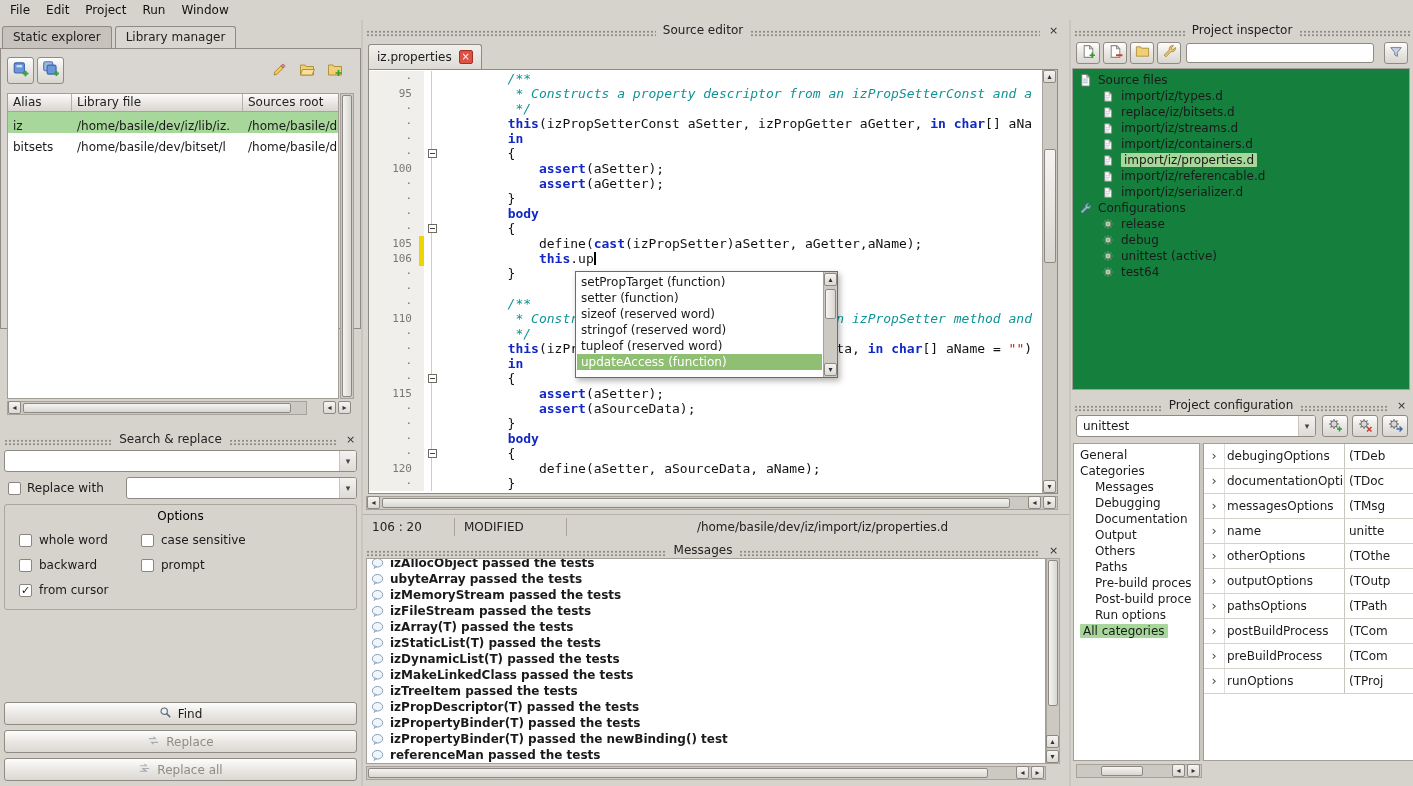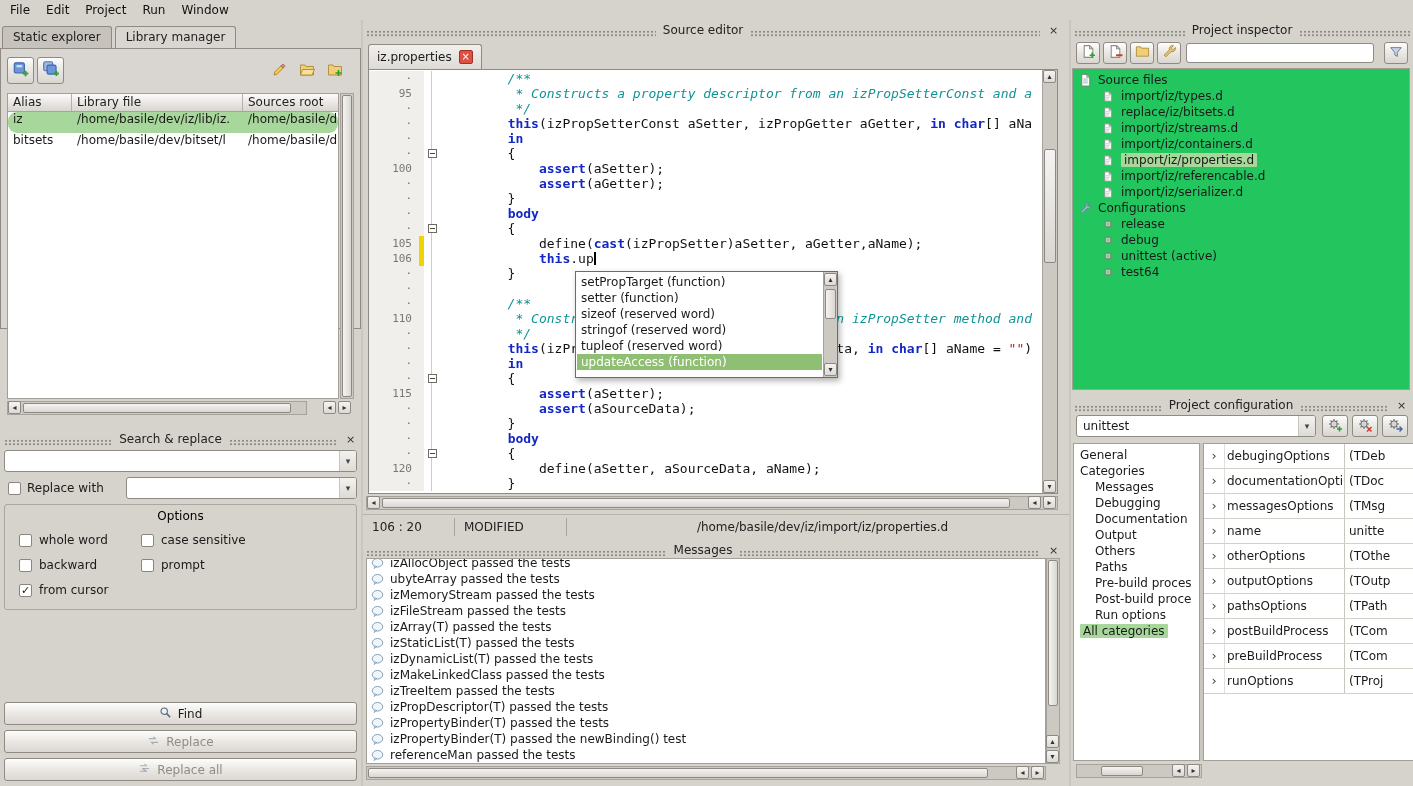--- a/index.html
+++ b/index.html
@@ -72,21 +72,21 @@
   #lm-b3 { left:266px; top:10px; }
   #lm-b4 { left:294px; top:10px; }
   #lm-b5 { left:322px; top:10px; }
   #lm-table { position:absolute; left:6px; top:44px; width:332px; height:306px;
     background:#fff; border:1px solid #a39e97; overflow:hidden; }
   #lm-head { display:flex; height:18px;
     background:linear-gradient(#fbfbfa,#e7e4e0 60%,#d9d6d1); border-bottom:1px solid #a8a39c; }
   .hc { font-size:12px; color:#222; padding:1px 0 0 5px; border-right:1px solid #b5b1aa;
     white-space:nowrap; overflow:hidden; }
   .c1 { width:64px; flex:none; } .c2 { width:171px; flex:none; } .c3 { flex:1; border-right:none; }
-  .lm-row { display:flex; height:21px; align-items:flex-start; background:#fff;border-radius:9px; }
+  .lm-row { display:flex; height:21px; align-items:flex-end; background:#fff; }
   .lm-row.sel { background:#a7d79a; }
   .lm-cell { font-size:12px; padding-left:5px; white-space:nowrap; overflow:hidden; }
   #lm-vs { left:339px; top:44px; width:14px; height:306px; }
   #lm-vs .th { top:1px; height:302px; }
   #lm-hs { left:6px; top:352px; width:300px; height:14px; }
   #lm-hs .th { left:15px; width:268px; }
   #lm-ha-l { left:7px; top:352px; }
   #lm-ha-r1 { left:322px; top:352px; }
   #lm-ha-r2 { left:337px; top:352px; }
 
@@ -163,41 +163,41 @@
     height:18px; line-height:18px; white-space:nowrap; overflow:hidden; }
   #st1 { width:92px; } #st2 { width:112px; }
   #st3 { flex:1; border-right:none; text-align:center; }
 
   
   #t-msg { left:366px; top:541px; width:694px; }
   #msg-list { position:absolute; left:366px; top:558px; width:680px; height:206px;
     background:#fff; border:1px solid #a39e97; overflow:hidden; }
   #msg-inner { margin-top:-4px; }
   .msg { display:flex; align-items:center; gap:5px; height:16px; padding-left:4px;
-    font-size:12px; white-space:nowrap; }
+    font-size:12px; white-space:nowrap;font-weight:bold; }
   .micon { width:14px; height:13px; flex:none; display:flex; align-items:center; }
   #msg-vs { left:1046px; top:558px; width:14px; height:206px; }
   #msg-vs .th { top:1px; height:146px; }
   #msg-va1 { left:1046px; top:735px; } #msg-va2 { left:1046px; top:750px; }
   #msg-hs { left:366px; top:766px; width:680px; height:14px; }
   #msg-hs .th { left:1px; width:620px; }
   #msg-ha1 { left:1016px; top:766px; } #msg-ha2 { left:1031px; top:766px; }
 
   
   #t-insp { left:1074px; top:21px; width:336px; }
   #pi-b1 { left:1076px; top:42px; width:24px; height:22px; }
   #pi-b2 { left:1103px; top:42px; width:24px; height:22px; }
   #pi-b3 { left:1130px; top:42px; width:24px; height:22px; }
   #pi-b4 { left:1157px; top:42px; width:24px; height:22px; }
   #pi-input { position:absolute; left:1186px; top:43px; width:188px; height:20px;
     background:#fff; border:1px solid #8f8a83; border-radius:3px; padding:0 5px;
     font:12px "DejaVu Sans",sans-serif; outline:none; }
   #pi-bf { left:1384px; top:42px; width:24px; height:22px; }
   #insp-body { position:absolute; left:1072px; top:68px; width:338px; height:322px;
-    background:#22c55e; border:1px solid #a39e97; overflow:hidden; }
+    background:#15803d; border:1px solid #a39e97; overflow:hidden; }
   #insp-tree { padding-top:3px; }
   .tnode { height:16px; display:flex; align-items:center; gap:5px; padding-left:6px; font-size:12px; white-space:nowrap; }
   .tnode.lv1 { padding-left:29px; }
   .ticon { width:14px; height:13px; flex:none; display:flex; align-items:center; }
   .tlabel.sel { background:#a7d79a; padding:0 3px; border-radius:1px; }
 
   
   #t-cfg { left:1074px; top:396px; width:334px; }
   #cfg-sel { left:1076px; top:415px; width:240px; height:22px; }
   #cfg-b1 { left:1322px; top:415px; width:26px; height:22px; }

